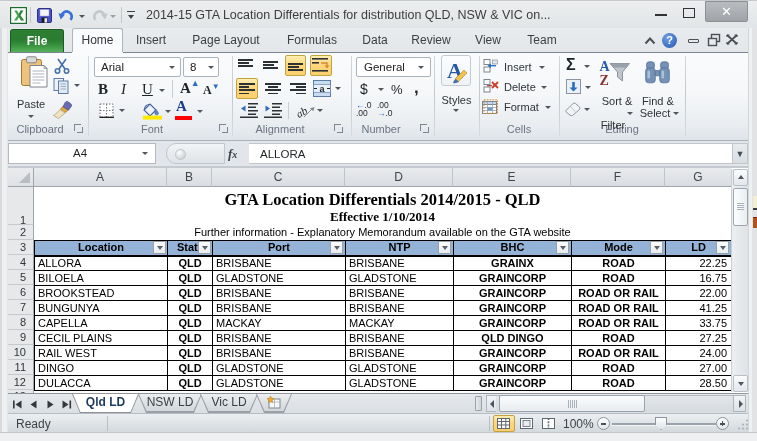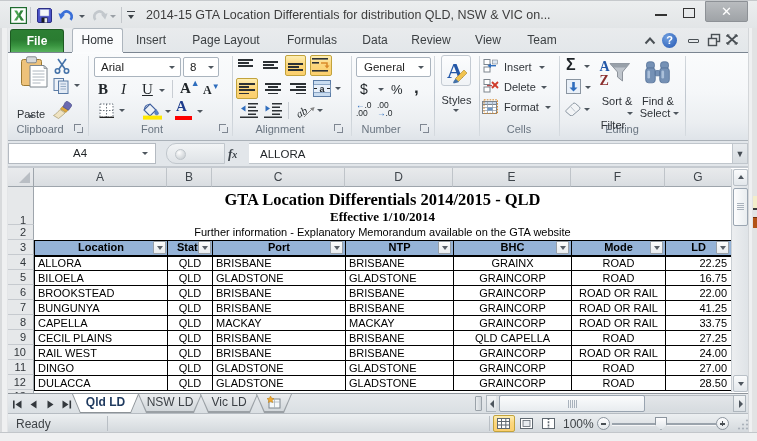--- a/index.html
+++ b/index.html
@@ -30,21 +30,21 @@
 #fbar{left:0;top:140px;width:757px;height:26px;background:#e2e6ea;border-top:1px solid #aab1b8;}
 
 #sheet{left:8px;top:166px;width:740px;height:228px;background:#fff;overflow:hidden;}
 .colhead{position:absolute;top:2px;height:19px;background:linear-gradient(#e8eaec,#e0e3e6 60%,#d9dde1);border-right:1px solid #bfc4c9;border-bottom:1px solid #9ea5ac;font-size:12px;color:#3f454b;text-align:center;line-height:18px;}
 .rowhead{position:absolute;left:0px;width:26px;background:#e6e8ea;border-right:1px solid #9ea5ac;border-bottom:1px solid #c6cacf;font-size:11px;color:#30353a;text-align:right;padding-right:7px;}
 .fbtn{position:absolute;width:13px;height:13px;background:linear-gradient(#fcfdfd,#e8ebee);border:1px solid #98a0a8;border-radius:1px;}
 .fbtn:after{content:"";position:absolute;left:2.5px;top:4px;width:0;height:0;border-left:3.5px solid transparent;border-right:3.5px solid transparent;border-top:4px solid #596068;}
 #tbl table tr{height:15px;}
 #tbl table td{border:1px solid #000;padding:0 0 0 3px;font-size:11px;color:#000;white-space:nowrap;overflow:hidden;line-height:13px;}
 #tbl tr.hrow td{background:#95b3d7;font-weight:bold;text-align:center;padding:0;border-bottom:2px solid #000;}
-#tbl td.c{text-align:center;padding:0;}
+#tbl td.c{text-align:center;padding:0;font-weight:bold;}
 #tbl td.r{text-align:right;padding:0 4px 0 0;}
 
 #vscroll{left:731px;top:169px;width:17px;height:223px;background:linear-gradient(90deg,#eceef0,#dfe3e7);border-left:1px solid #c9ced3;}
 #tabstrip{left:8px;top:393px;width:740px;height:20px;background:linear-gradient(#e6e9ec,#dadfe3);border-top:1px solid #8f959b;}
 #statusbar{left:0px;top:413px;width:757px;height:19px;background:linear-gradient(#eceff1,#d4d9dd);border-top:1px solid #b6bcc2;}
 #framebottom{left:0;top:432px;width:757px;height:9px;background:#eff0f1;border-top:1px solid #c2c6ca;}
 #frameleft{left:0;top:28px;width:8px;height:404px;background:#eff0f1;border-right:1px solid #e3e5e7;border-left:2px solid #d8dadc;}
 #frameright{left:748px;top:28px;width:9px;height:404px;background:#eff0f1;}
 .sheettab{position:absolute;top:0px;font-size:12px;text-align:center;}
 </style>
@@ -137,21 +137,21 @@
         <path d="M10 9.5 L24 9.5 L27 12.5 L27 31 L10 31 Z" fill="#fff" stroke="#7d858d"></path>
         <path d="M24 9.5 L24 12.5 L27 12.5 Z" fill="#d9dde1" stroke="#7d858d" stroke-width=".7"></path>
         <g stroke="#aeb6be" stroke-width="1">
             <line x1="12.5" y1="15" x2="24.5" y2="15"></line>
             <line x1="12.5" y1="18" x2="24.5" y2="18"></line>
             <line x1="12.5" y1="21" x2="24.5" y2="21"></line>
             <line x1="12.5" y1="24" x2="24.5" y2="24"></line>
             <line x1="12.5" y1="27" x2="20.5" y2="27"></line>
           </g>
       </svg>
-      <div class="btxt" style="left:17px;top:55px;">Paste</div>
+      <div class="btxt" style="left:17px;top:45px;">Paste</div>
       <div class="dar" style="left:28px;top:62px;"></div>
       <svg class="abs" style="left:54px;top:5px;" width="17" height="16" viewBox="0 0 17 16">
         <g stroke="#4472a8" stroke-width="1.6" fill="none">
           <line x1="4" y1="1" x2="11" y2="11"></line>
             <line x1="12" y1="1" x2="5" y2="11"></line>
           <circle cx="3.5" cy="13" r="2.2"></circle>
             <circle cx="12.5" cy="13" r="2.2"></circle>
         </g>
       </svg>
       <svg class="abs" style="left:53px;top:25px;" width="18" height="16" viewBox="0 0 18 16">
@@ -506,21 +506,21 @@
               <td>MACKAY</td>
               <td class="c">GRAINCORP</td>
               <td class="c">ROAD OR RAIL</td>
               <td class="r">33.75</td>
             </tr>
         <tr>
               <td>CECIL PLAINS</td>
               <td class="c">QLD</td>
               <td>BRISBANE</td>
               <td>BRISBANE</td>
-              <td class="c">QLD CAPELLA</td>
+              <td class="c">QLD DINGO</td>
               <td class="c">ROAD</td>
               <td class="r">27.25</td>
             </tr>
         <tr>
               <td>RAIL WEST</td>
               <td class="c">QLD</td>
               <td>BRISBANE</td>
               <td>BRISBANE</td>
               <td class="c">GRAINCORP</td>
               <td class="c">ROAD OR RAIL</td>

